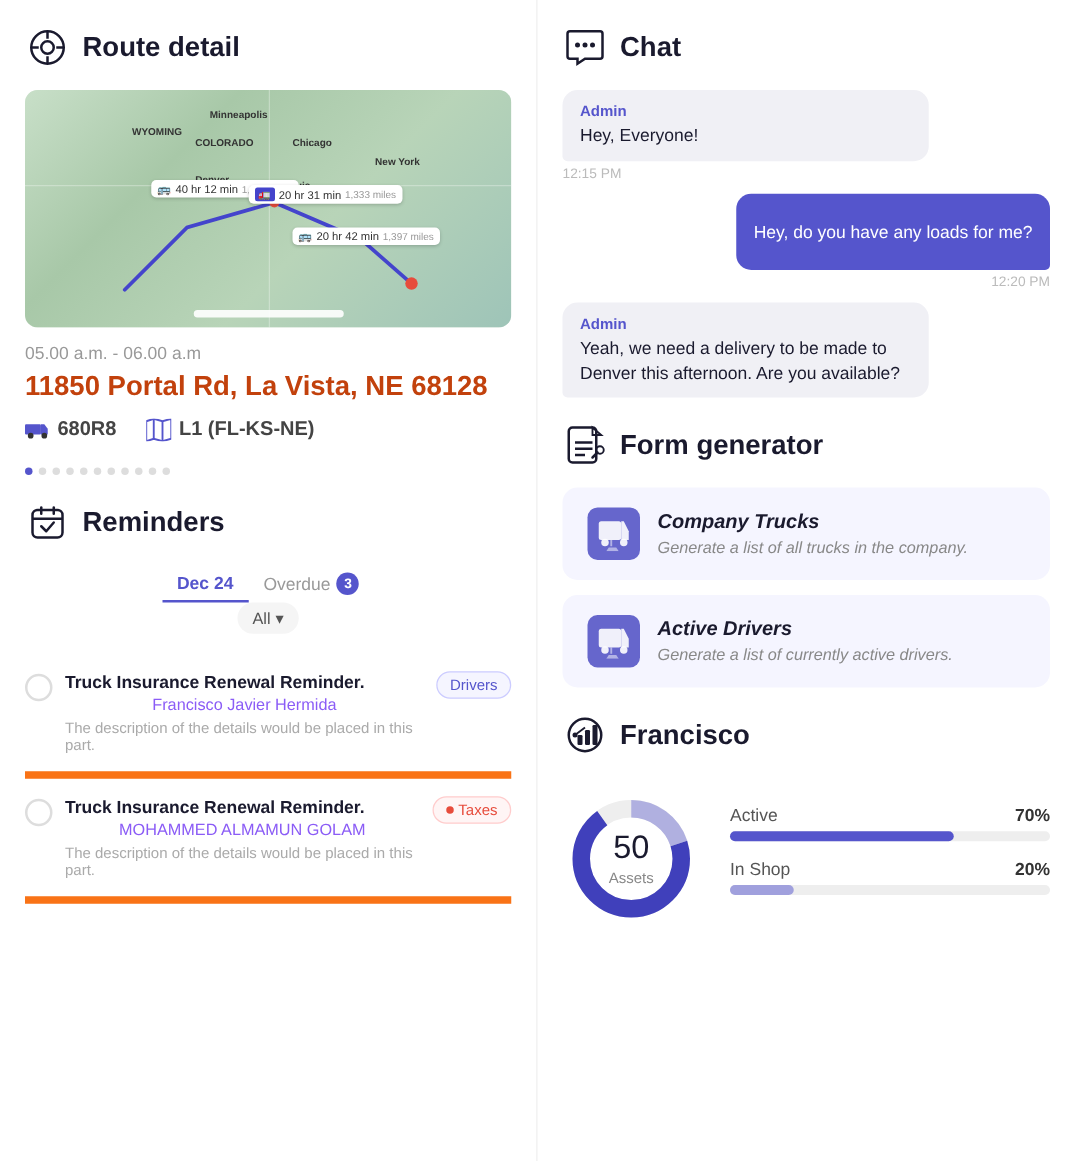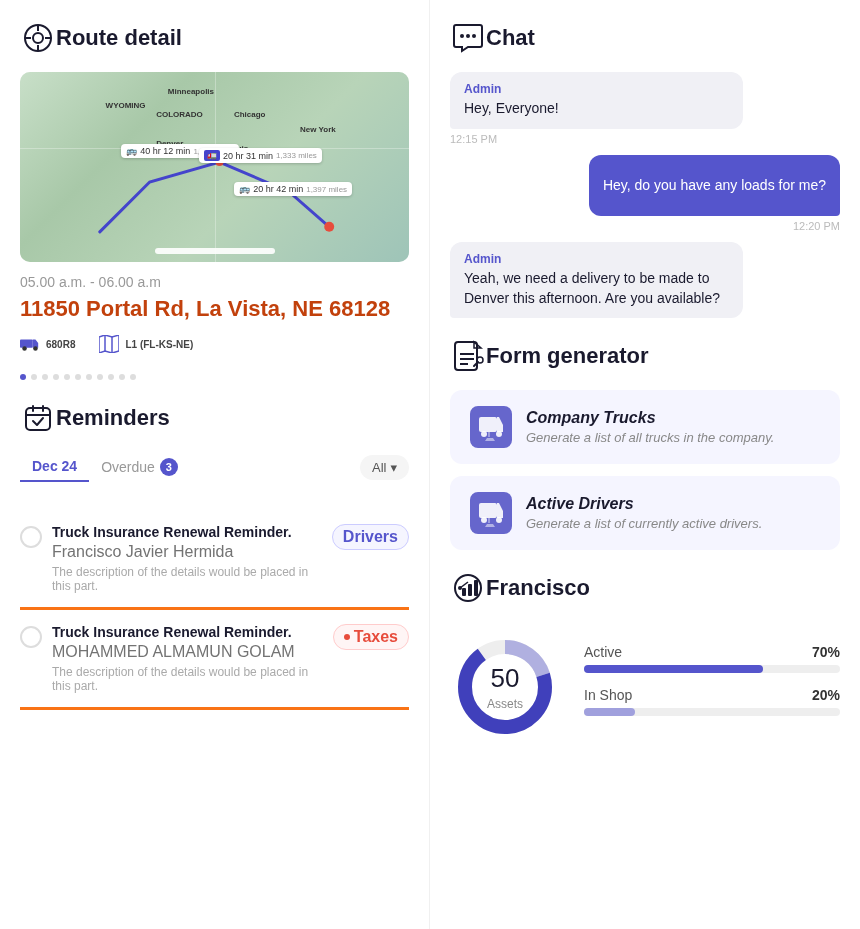--- a/index.html
+++ b/index.html
@@ -25,20 +25,21 @@
     .right-panel {
       width: 430px;
       padding: 20px 20px 0 20px;
       overflow-y: auto;
     }
 
     
     .section-header {
       display: flex;
       align-items: center;
+      gap: 10px;
       margin-bottom: 16px;
     }
     .section-title {
       font-size: 22px;
       font-weight: 700;
       color: #1a1a2e;
     }
     .section-icon {
       width: 36px;
       height: 36px;
@@ -112,21 +113,21 @@
     .route-meta {
       display: flex;
       gap: 24px;
       align-items: center;
       margin-bottom: 20px;
     }
     .route-meta-item {
       display: flex;
       align-items: center;
       gap: 6px;
-      font-size: 10px;
+      font-size: 16px;
       color: #444;
       font-weight: 600;
     }
     .meta-icon {
       width: 20px;
       height: 20px;
       display: flex;
       align-items: center;
       justify-content: center;
     }
@@ -144,21 +145,22 @@
       background: #ddd;
       border-radius: 50%;
     }
     .dot-item.active { background: #5555cc; }
 
     
     .reminders-tabs {
       display: flex;
       align-items: center;
       justify-content: space-between;
-      margin-bottom: 28px;
+      margin-bottom: 16px;
+      flex-direction: column;
     }
     .tab-group {
       display: flex;
       gap: 0;
       align-items: center;
     }
     .tab-item {
       padding: 6px 12px;
       font-size: 14px;
       color: #999;
@@ -197,54 +199,55 @@
       cursor: pointer;
       border: none;
     }
 
     
     .reminder-item {
       display: flex;
       align-items: flex-start;
       gap: 10px;
       padding: 14px 0;
-      border-bottom: 3px solid #f97316;
+      border-bottom: 6px solid #f97316;
     }
     .reminder-circle {
       width: 22px;
       height: 22px;
       border: 2px solid #ddd;
       border-radius: 50%;
       flex-shrink: 0;
       margin-top: 2px;
     }
     .reminder-content {
       flex: 1;
     }
     .reminder-title {
       font-size: 14px;
       font-weight: 700;
       color: #1a1a2e;
       margin-bottom: 3px;
     }
     .reminder-name {
-      font-size: 16px;
-      color: #737373;
+      font-size: 13px;
+      color: #8b5cf6;
       margin-bottom: 4px;
+      text-align: center;
     }
     .reminder-desc {
       font-size: 12px;
       color: #aaa;
     }
     .reminder-tag {
       flex-shrink: 0;
       padding: 3px 10px;
       border-radius: 20px;
-      font-size: 16px;
-      font-weight: 700;
+      font-size: 12px;
+      font-weight: 400;
       border: 1px solid;
     }
     .tag-drivers {
       color: #5555cc;
       border-color: #ccccff;
       background: #f5f5ff;
     }
     .tag-taxes {
       color: #e74c3c;
       border-color: #ffcccc;

